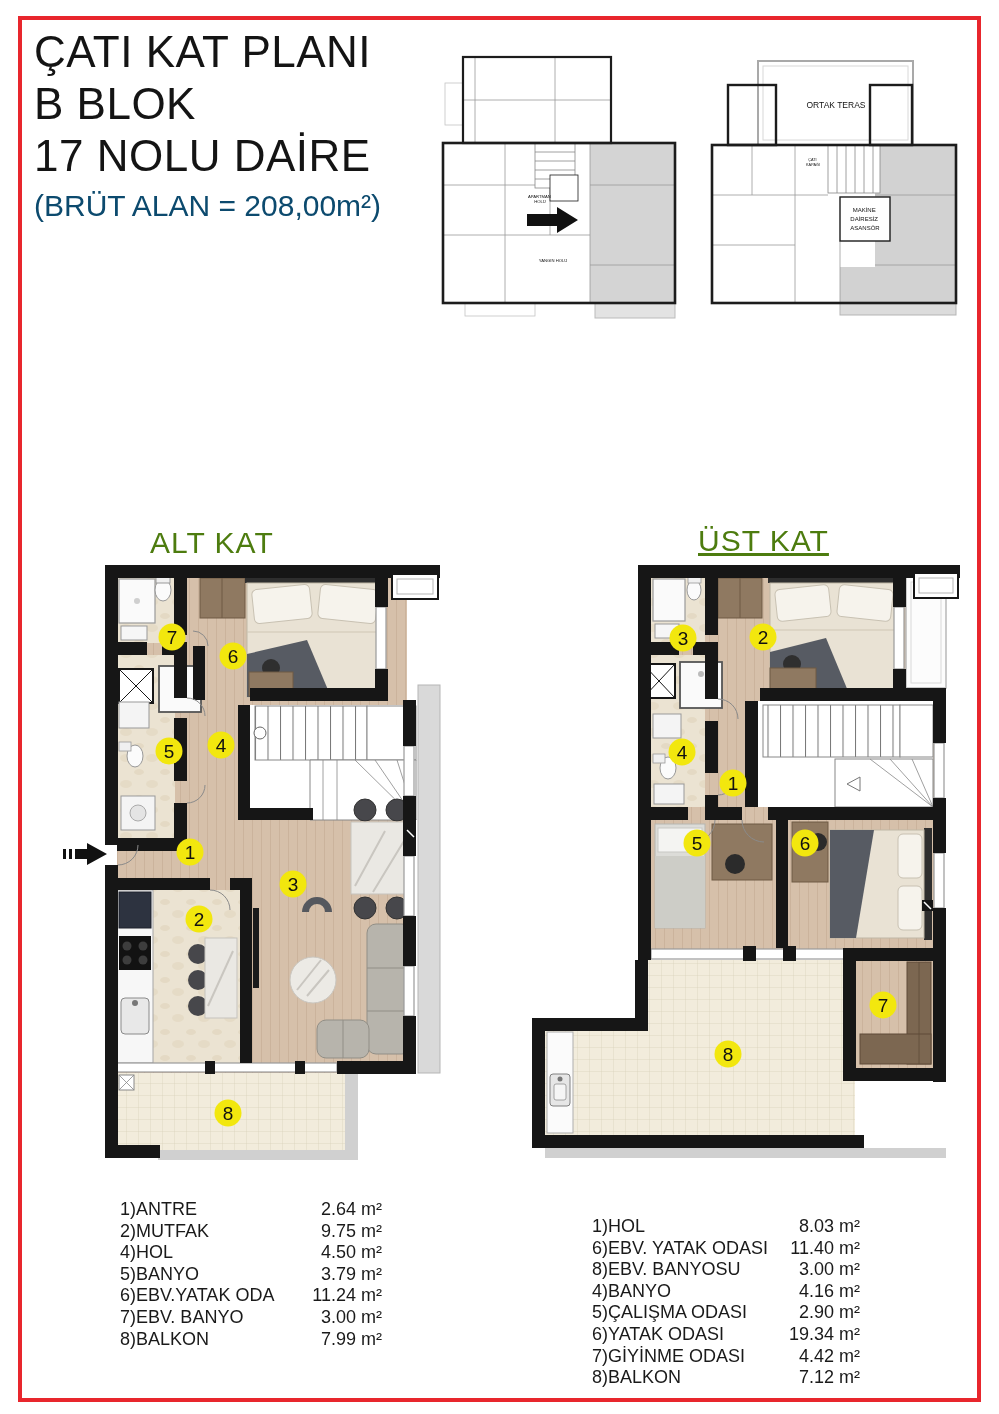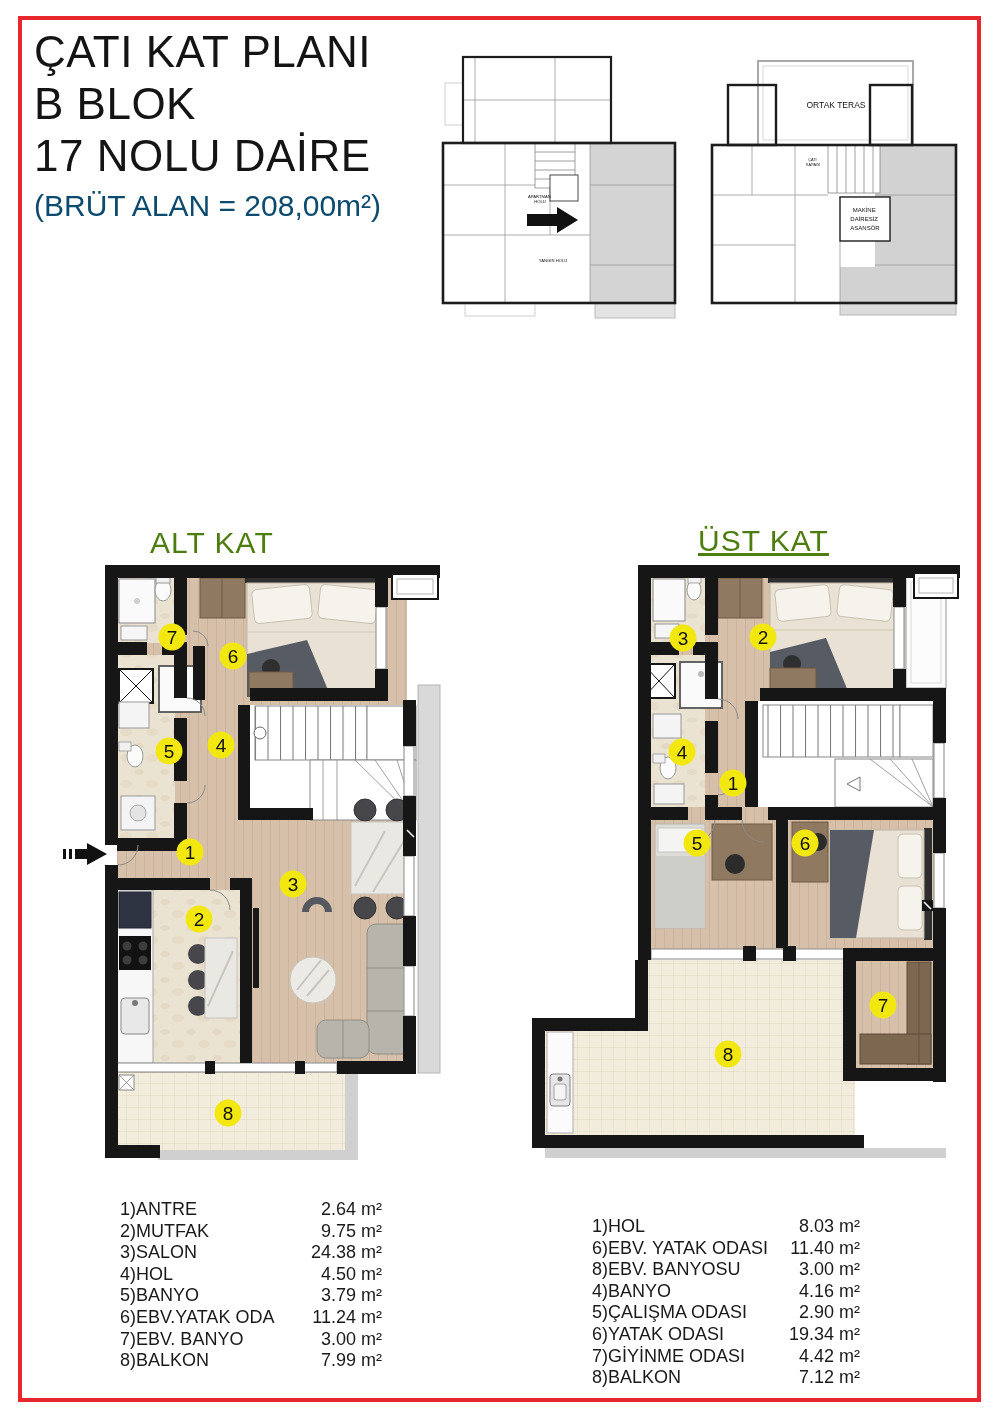--- a/index.html
+++ b/index.html
@@ -533,24 +533,20 @@
 <div class="legend alt">
   <div class="lrow">
       <span class="llabel">1)ANTRE</span>
       <span class="lval">2.64 m²</span>
     </div>
   <div class="lrow">
       <span class="llabel">2)MUTFAK</span>
       <span class="lval">9.75 m²</span>
     </div>
   <div class="lrow">
-      <span class="llabel">3)SALON</span>
-      <span class="lval">24.38 m²</span>
-    </div>
-  <div class="lrow">
       <span class="llabel">4)HOL</span>
       <span class="lval">4.50 m²</span>
     </div>
   <div class="lrow">
       <span class="llabel">5)BANYO</span>
       <span class="lval">3.79 m²</span>
     </div>
   <div class="lrow">
       <span class="llabel">6)EBV.YATAK ODA</span>
       <span class="lval">11.24 m²</span>

